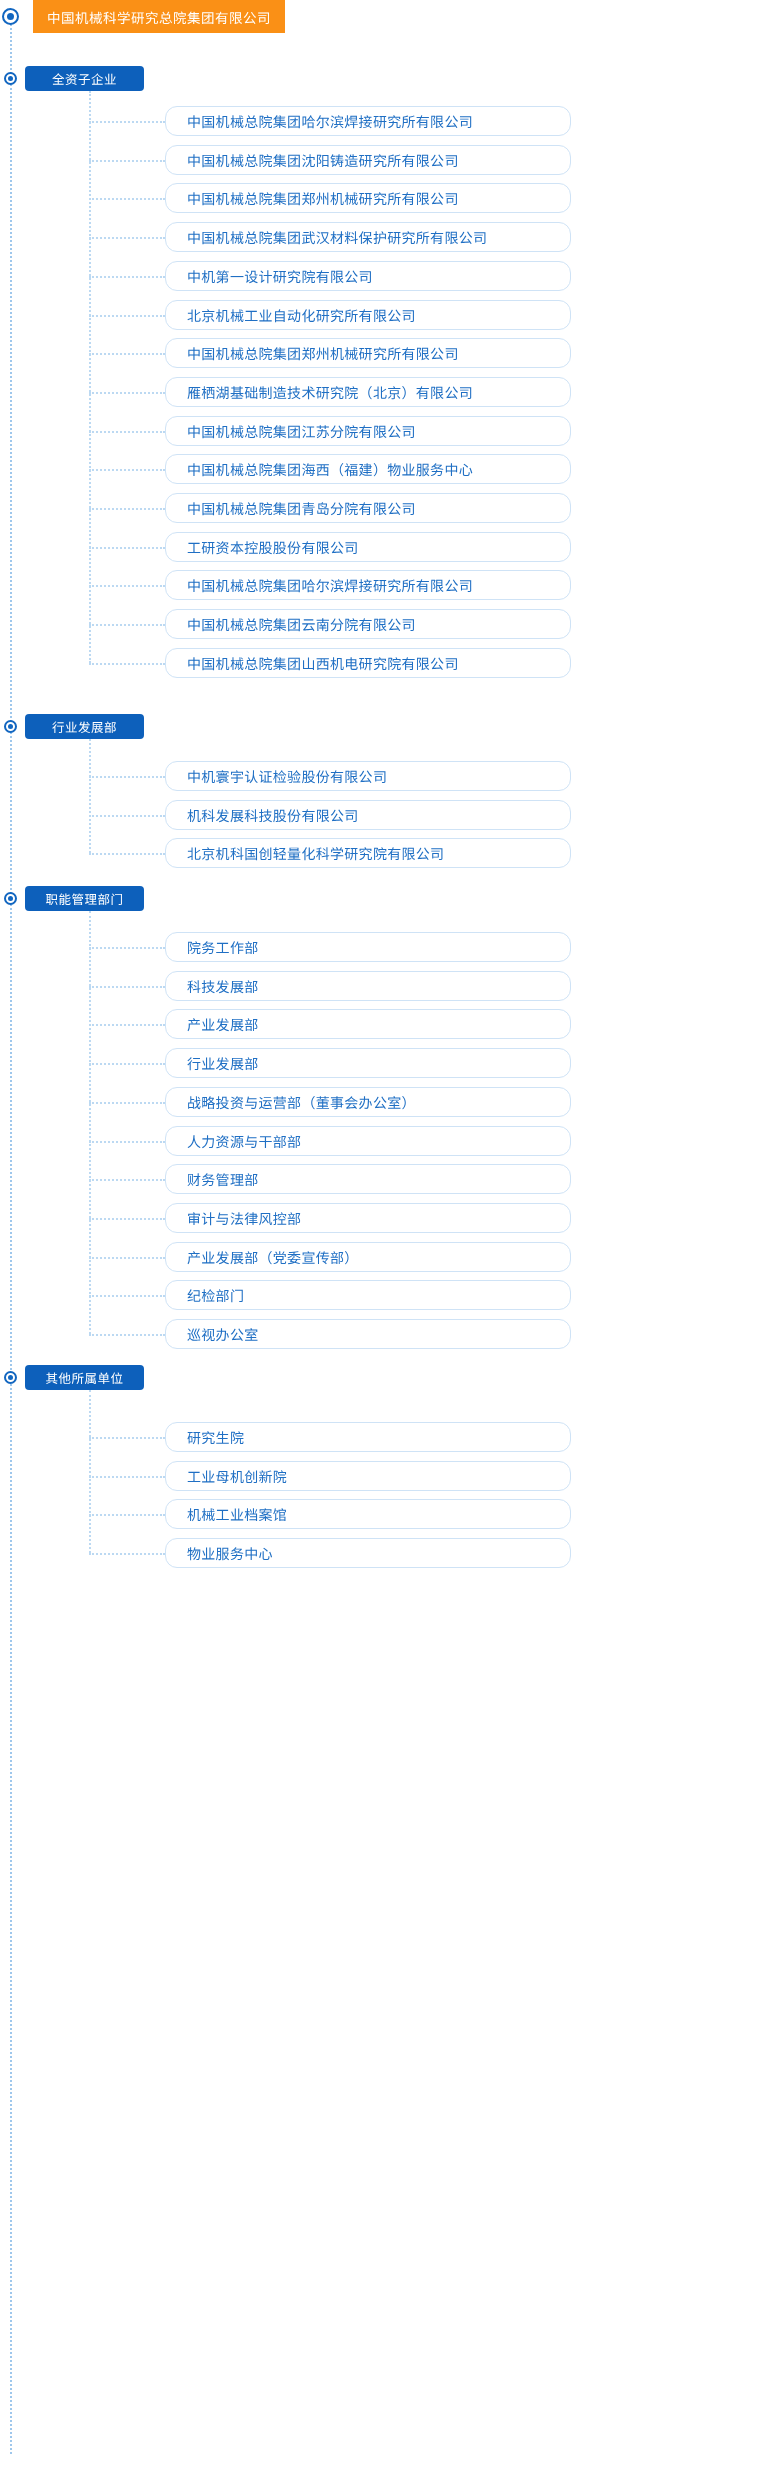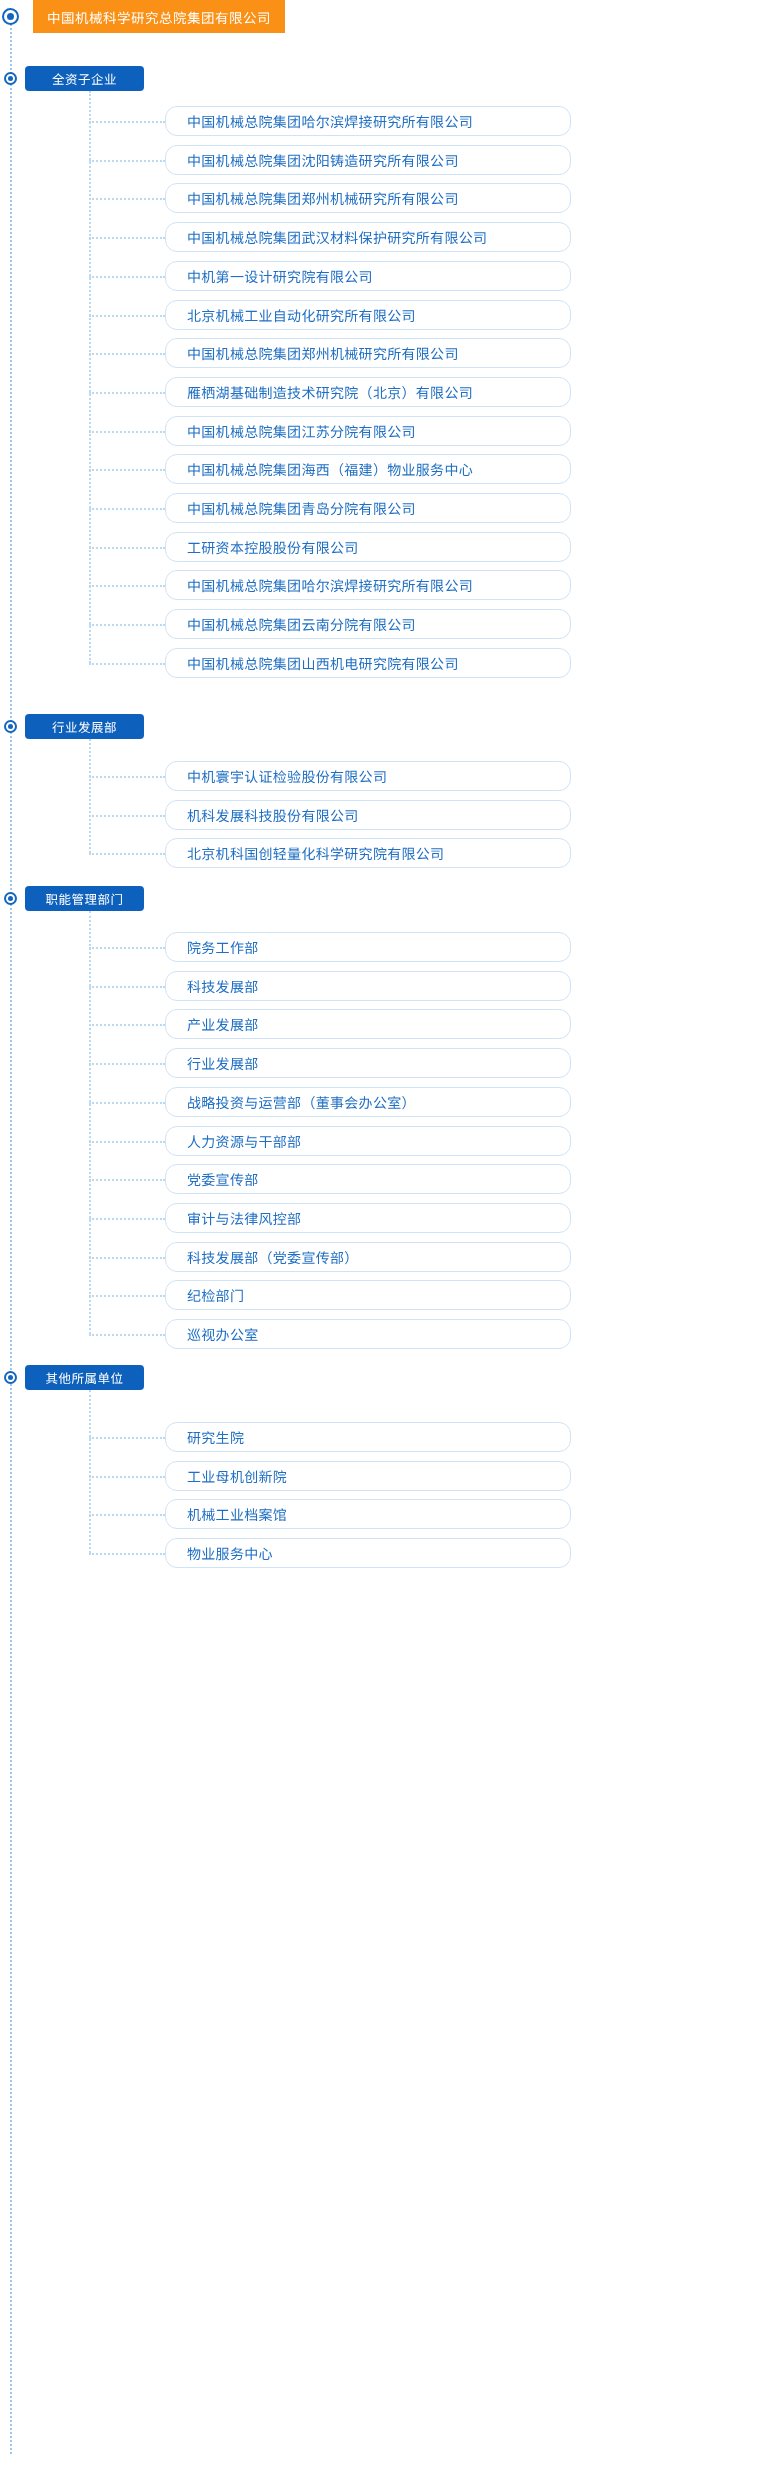--- a/index.html
+++ b/index.html
@@ -245,29 +245,29 @@
         <div class="leaf-row" style="top: 200.8px;">
           <div class="leaf-elbow"></div>
           <div class="leaf-box">战略投资与运营部（董事会办公室）</div>
         </div>
         <div class="leaf-row" style="top: 239.5px;">
           <div class="leaf-elbow"></div>
           <div class="leaf-box">人力资源与干部部</div>
         </div>
         <div class="leaf-row" style="top: 278.2px;">
           <div class="leaf-elbow"></div>
-          <div class="leaf-box">党委宣传部</div>
+          <div class="leaf-box">财务管理部</div>
         </div>
         <div class="leaf-row" style="top: 316.9px;">
           <div class="leaf-elbow"></div>
           <div class="leaf-box">审计与法律风控部</div>
         </div>
         <div class="leaf-row" style="top: 355.6px;">
           <div class="leaf-elbow"></div>
-          <div class="leaf-box">科技发展部（党委宣传部）</div>
+          <div class="leaf-box">产业发展部（党委宣传部）</div>
         </div>
         <div class="leaf-row" style="top: 394.3px;">
           <div class="leaf-elbow"></div>
           <div class="leaf-box">纪检部门</div>
         </div>
         <div class="leaf-row" style="top: 433px;">
           <div class="leaf-elbow"></div>
           <div class="leaf-box">巡视办公室</div>
         </div>
       </div>

